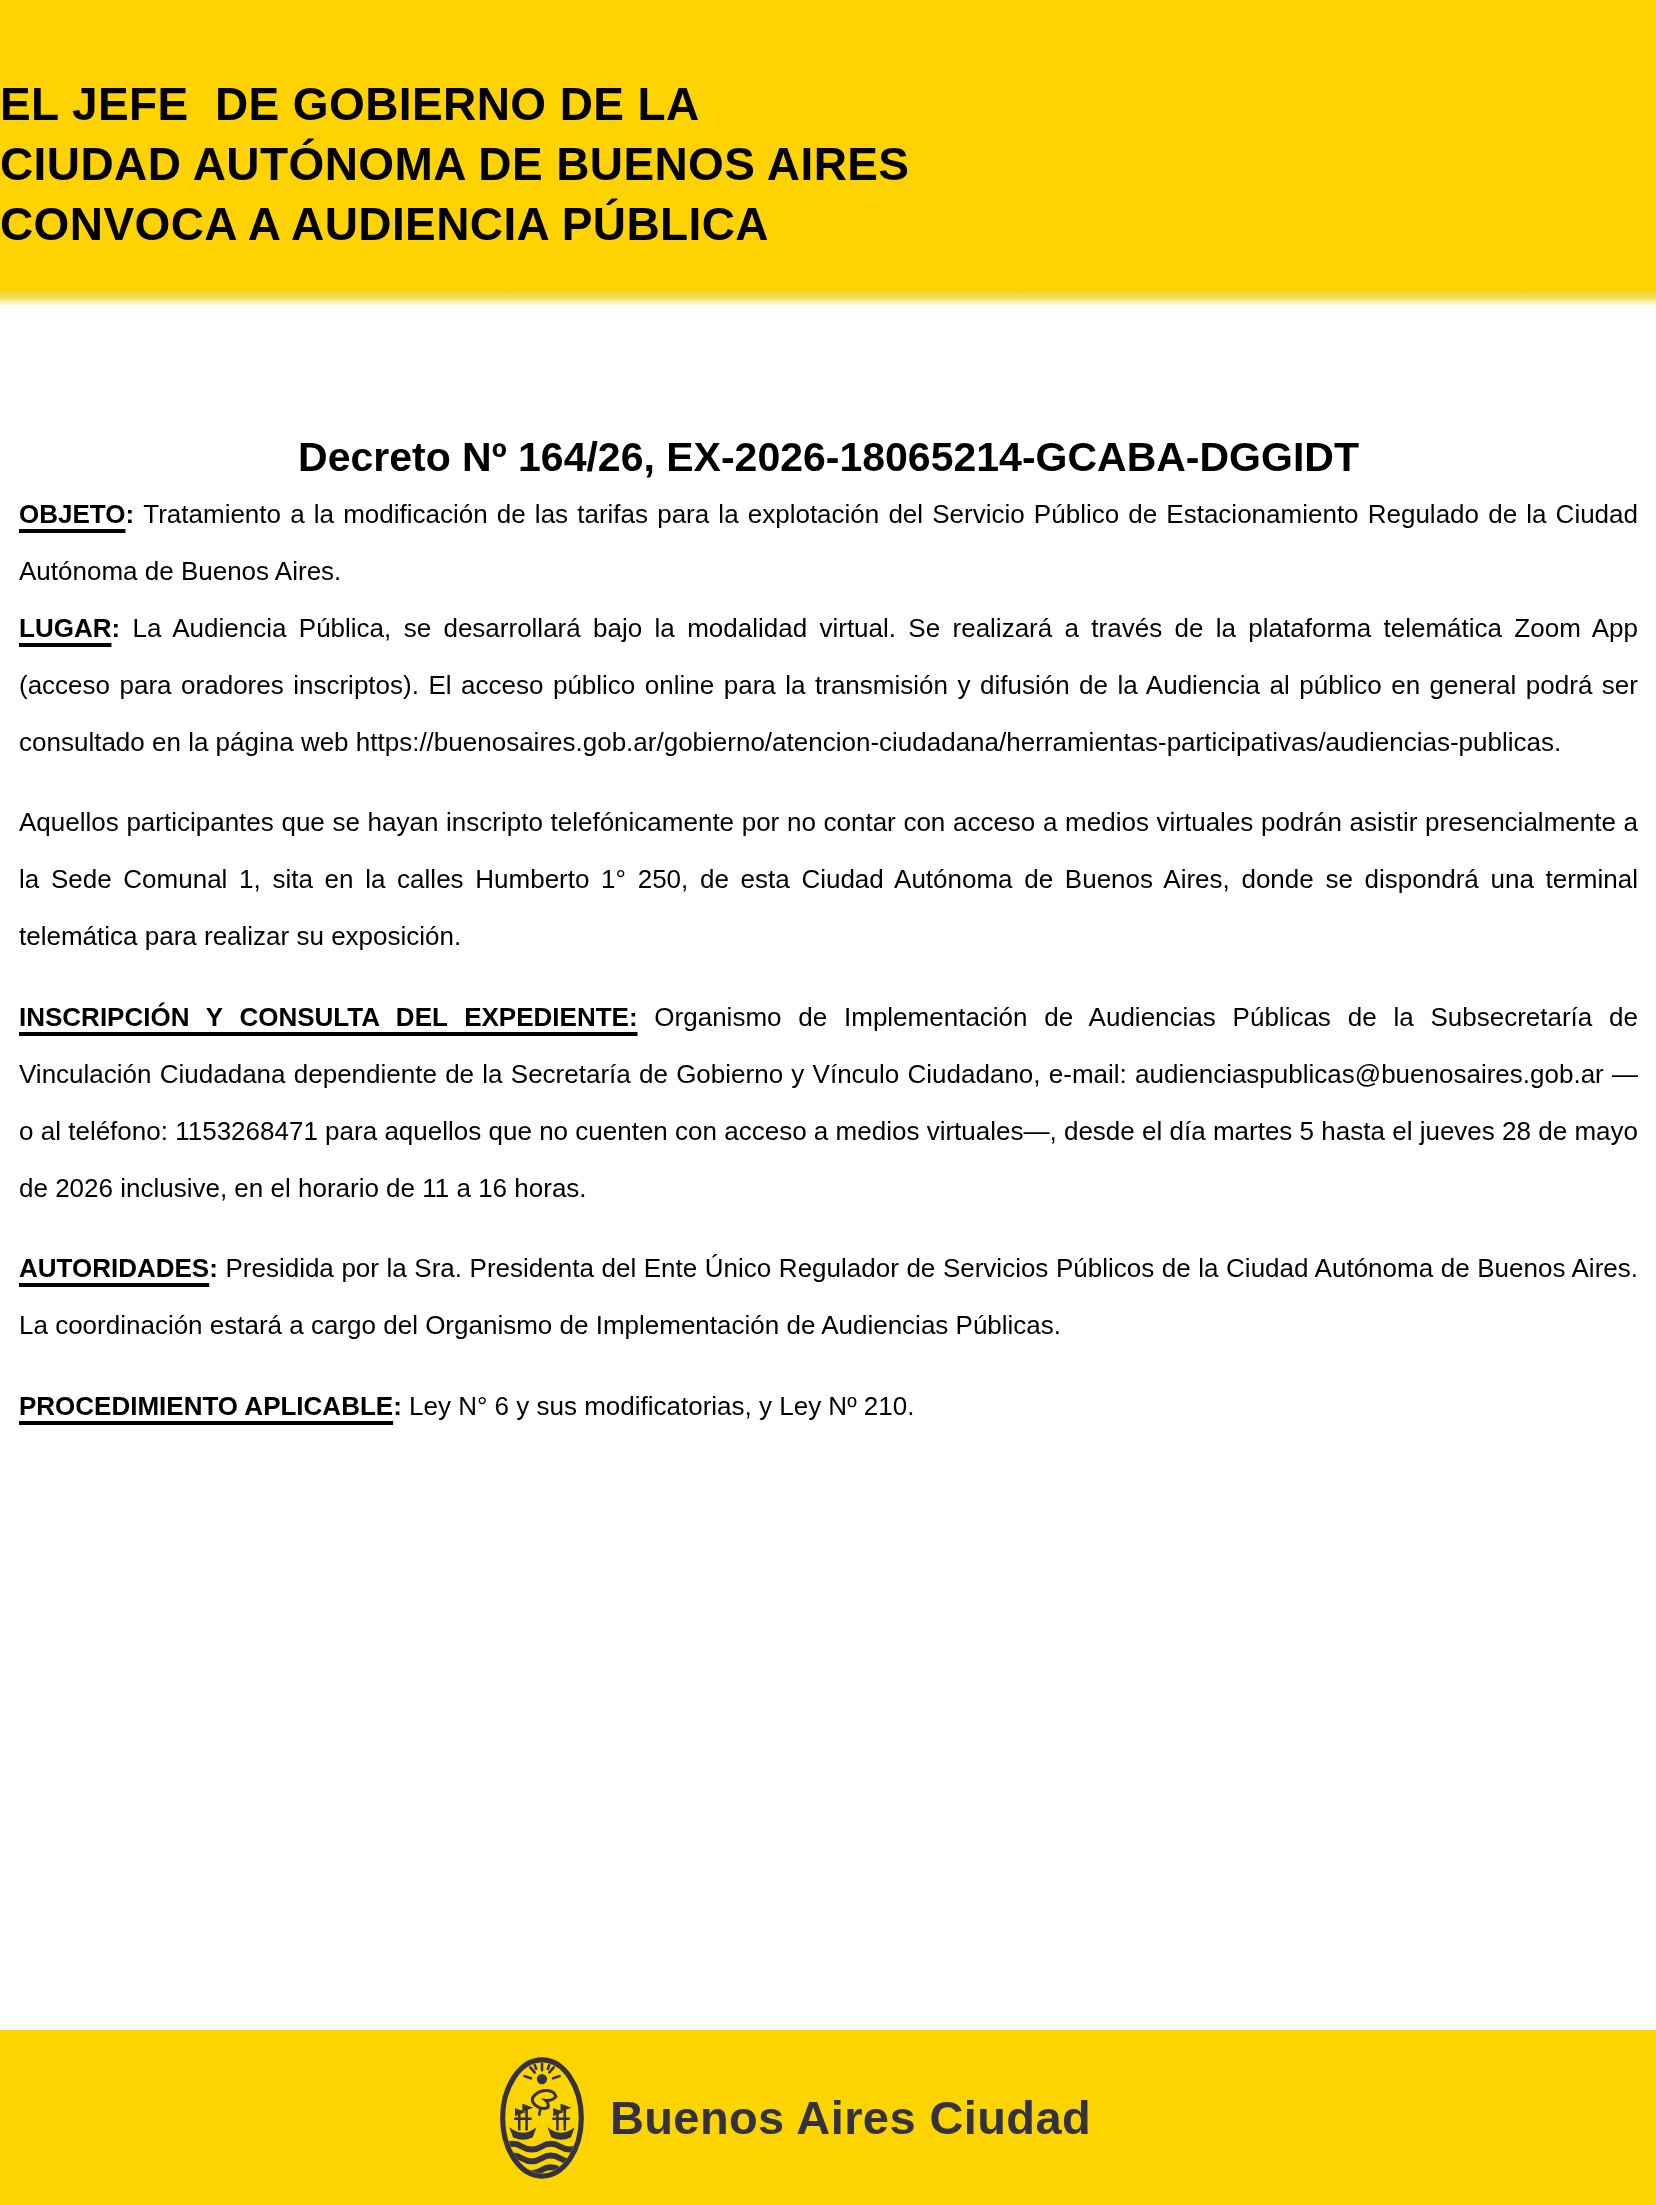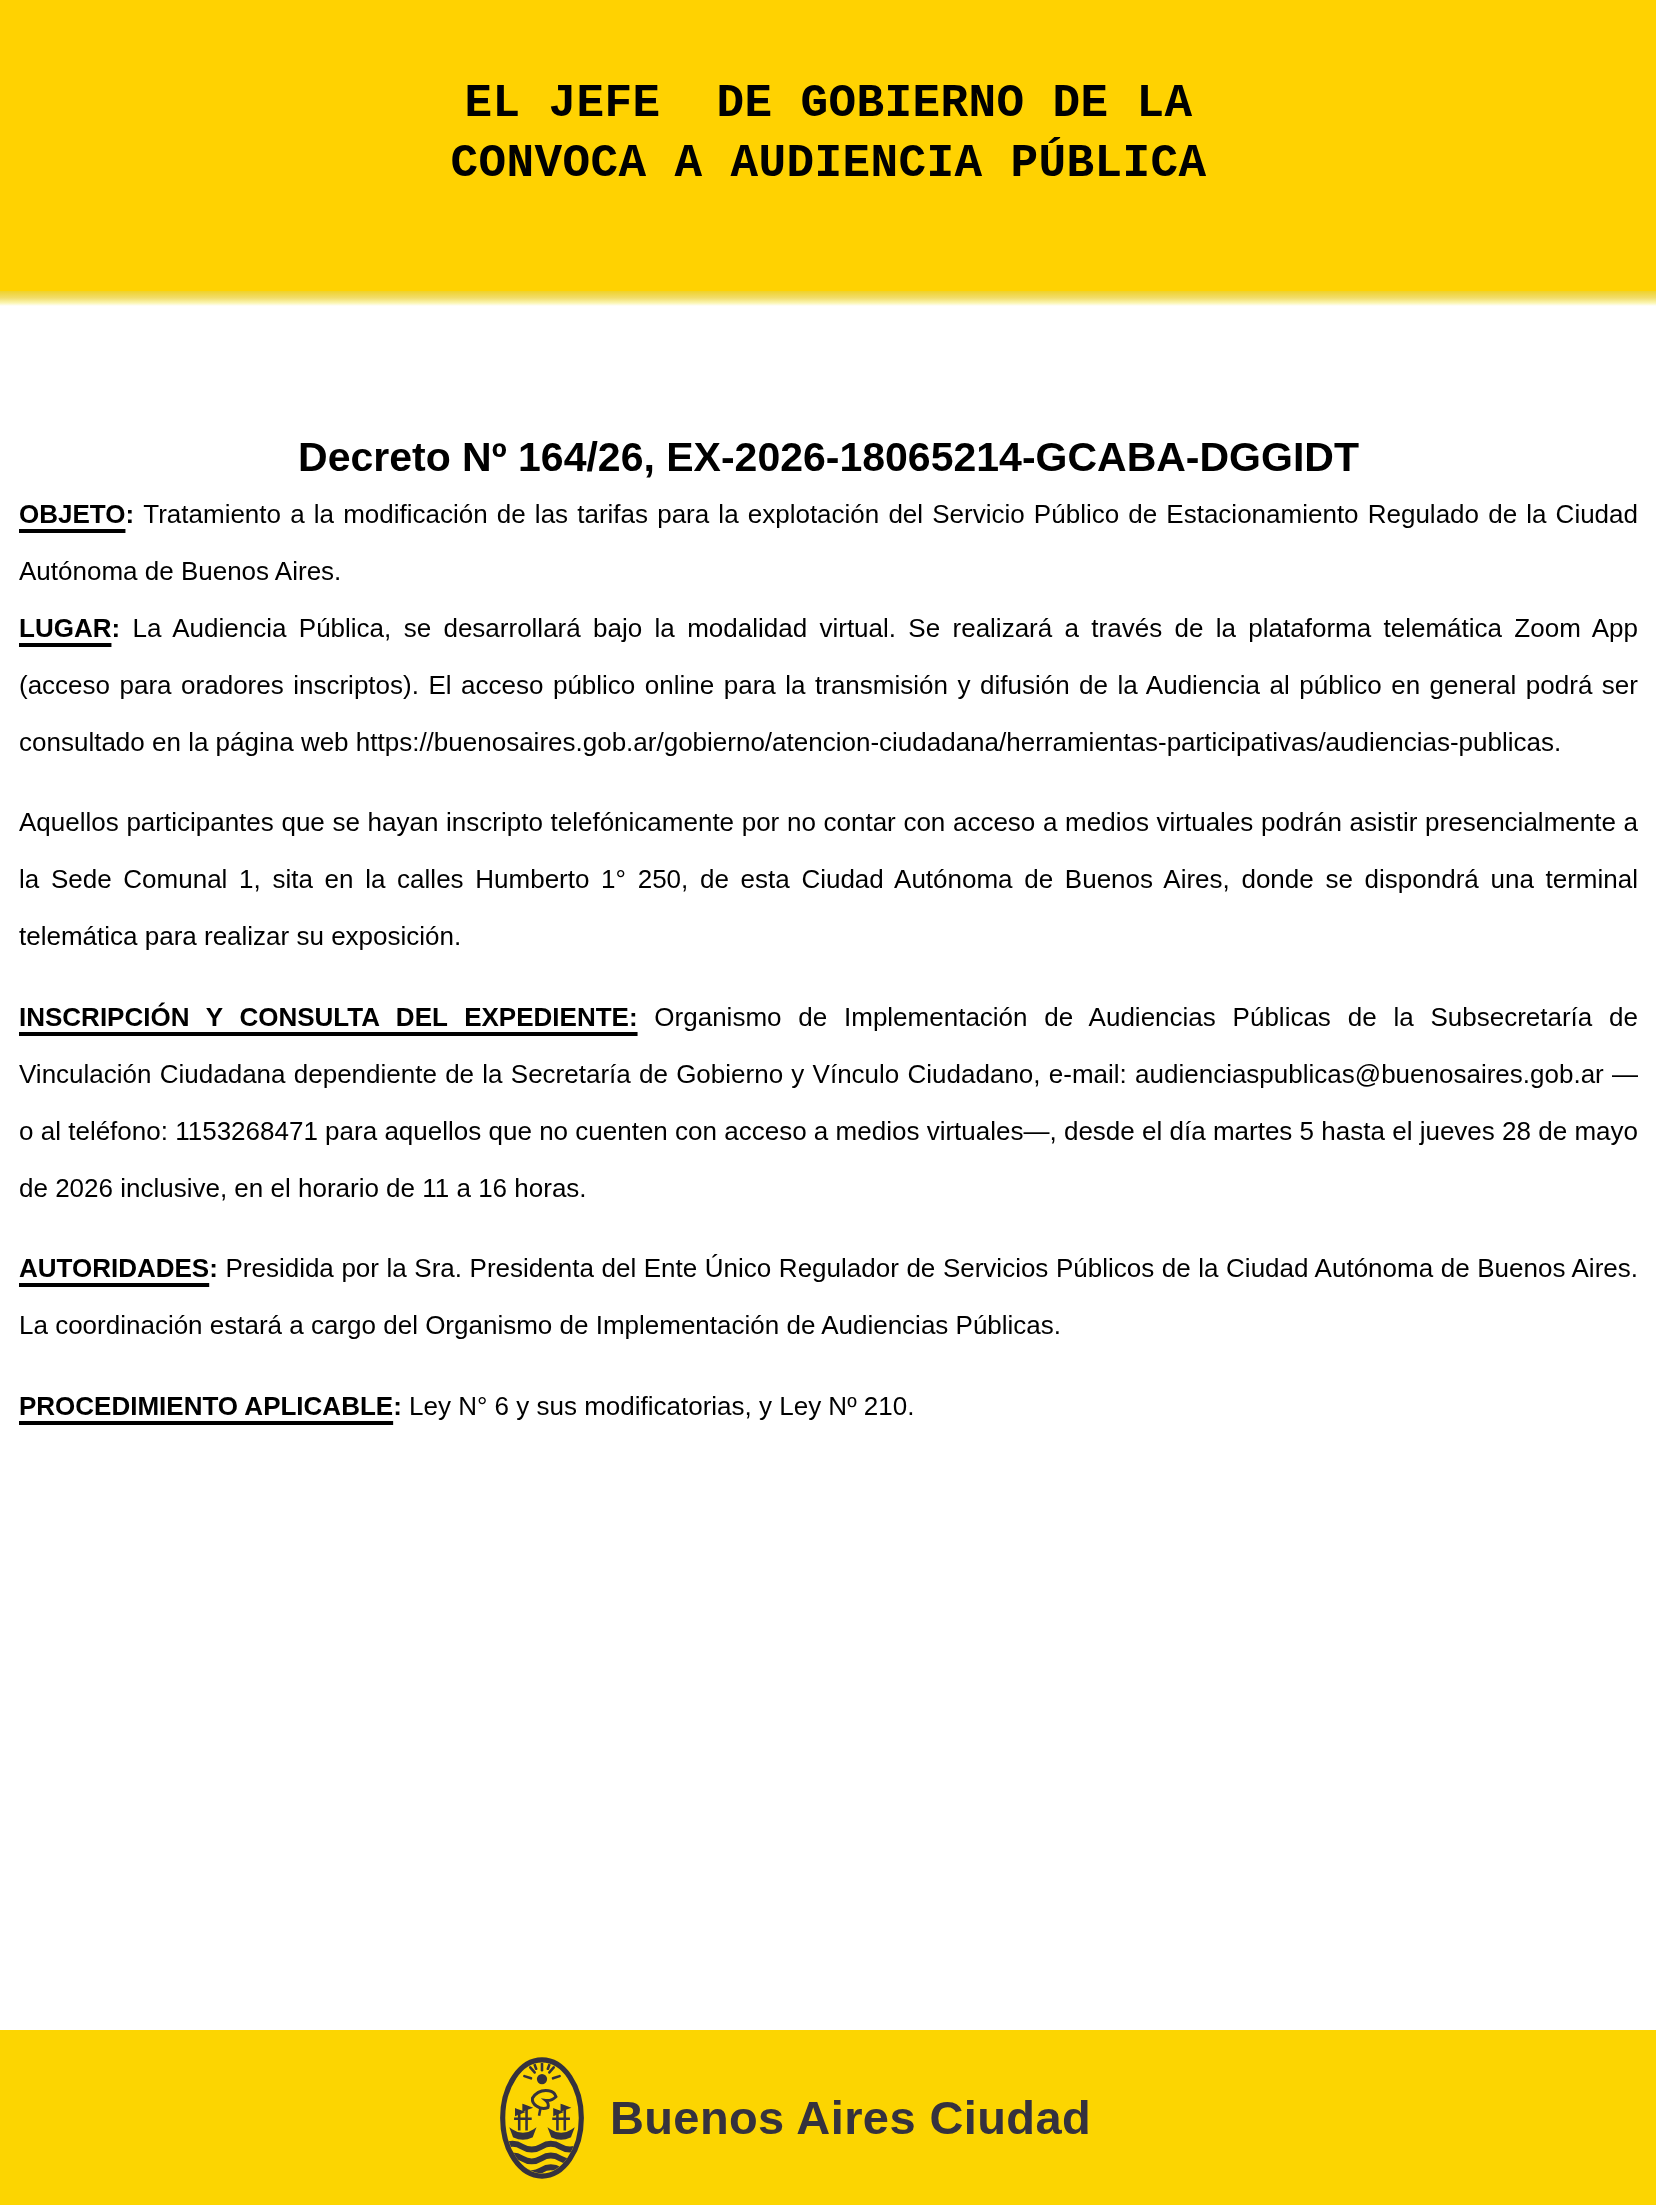--- a/index.html
+++ b/index.html
@@ -14,22 +14,21 @@
     background:#ffffff;
     font-family:"Liberation Sans",sans-serif;
     color:var(--body-text);
     display:flex;flex-direction:column;
   }
   
   .header-band{
     background:var(--header-yellow);
     height:291px;box-sizing:border-box;
     padding-top:74px;
-    text-align:center;
-    font-family:Liberation Mono, monospace;
+    text-align:left;
   }
   .header-line{
     font-weight:bold;
     font-size:46px;
     line-height:60px;
     white-space:pre-wrap;
     letter-spacing:0.4px;
   }
   .header-fade{
     height:14.7px;
@@ -83,20 +82,21 @@
     color:var(--logo-dark);
     letter-spacing:0.4px;
     white-space:pre;
   }
 </style>
 </head>
 <body>
 
 <header class="header-band">
   <div class="header-line">EL JEFE  DE GOBIERNO DE LA</div>
+  <div class="header-line">CIUDAD AUTÓNOMA DE BUENOS AIRES</div>
   <div class="header-line">CONVOCA A AUDIENCIA PÚBLICA</div>
 </header>
 <div class="header-fade"></div>
 
 <main class="content">
 
   <div class="doc-title">Decreto Nº 164/26, EX-2026-18065214-GCABA-DGGIDT</div>
 
   <p class="para tight">
     <span class="p-label">OBJETO</span><span class="p-sep">: </span><span>Tratamiento a la modificación de las tarifas para la explotación del Servicio Público de Estacionamiento Regulado de la Ciudad Autónoma de Buenos Aires.</span>

